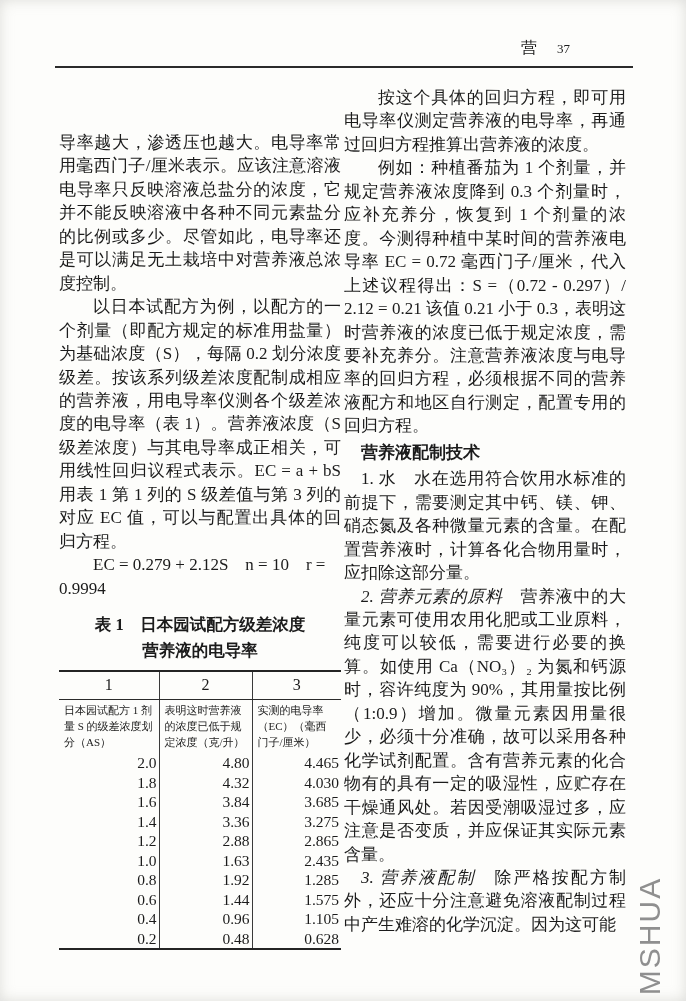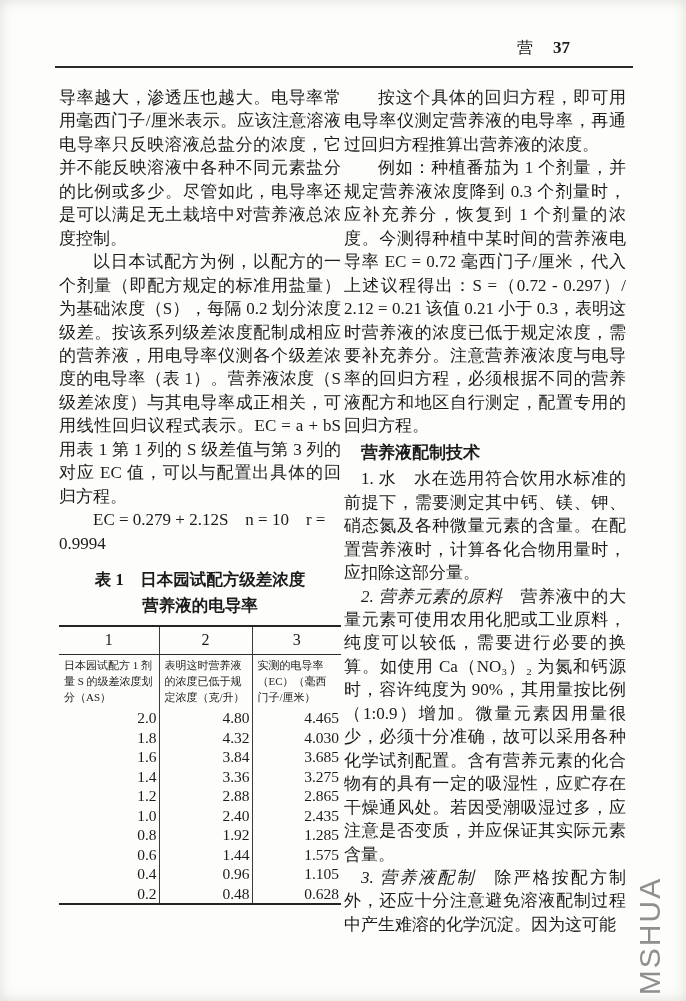--- a/index.html
+++ b/index.html
@@ -21,39 +21,39 @@
     top: 38px;
     left: 440px;
     width: 130px;
     display: flex;
     justify-content: flex-end;
     align-items: baseline;
     gap: 20px;
     font-size: 16px;
   }
   .running-head .chapter { letter-spacing: 0; }
-  .running-head .pageno { font-weight: bold; font-size: 17px; }
+  .running-head .pageno { font-weight: normal; font-size: 13px; }
   .header-rule {
     position: absolute;
     top: 66px;
     left: 55px;
     width: 578px;
     height: 2px;
     background: #2b2b2b;
   }
   
   .col {
     position: absolute;
     top: 86px;
     width: 282px;
     font-size: 17px;
     line-height: 1.38;
     text-align: justify;
   }
-  .col-left  { left: 59px; }
+  .col-left  { left: 59px; margin-top: 45px; }
   .col-right { left: 344px; }
   .para { margin: 0; }
   .indent2 { text-indent: 2em; }
   .indent1 { text-indent: 1em; }
   .eq-line.indent2 { text-indent: 2em; }
   .term { font-family: inherit; }
   .term.kaiti { font-style: italic; margin-top: 32px; }
   .section-heading {
     font-size: 17px;
     font-weight: bold;
@@ -181,21 +181,21 @@
         <td>3.36</td>
         <td>3.275</td>
       </tr>
       <tr class="data-row">
         <td>1.2</td>
         <td>2.88</td>
         <td>2.865</td>
       </tr>
       <tr class="data-row">
         <td>1.0</td>
-        <td>2.40</td>
+        <td>1.63</td>
         <td>2.435</td>
       </tr>
       <tr class="data-row">
         <td>0.8</td>
         <td>1.92</td>
         <td>1.285</td>
       </tr>
       <tr class="data-row">
         <td>0.6</td>
         <td>1.44</td>

